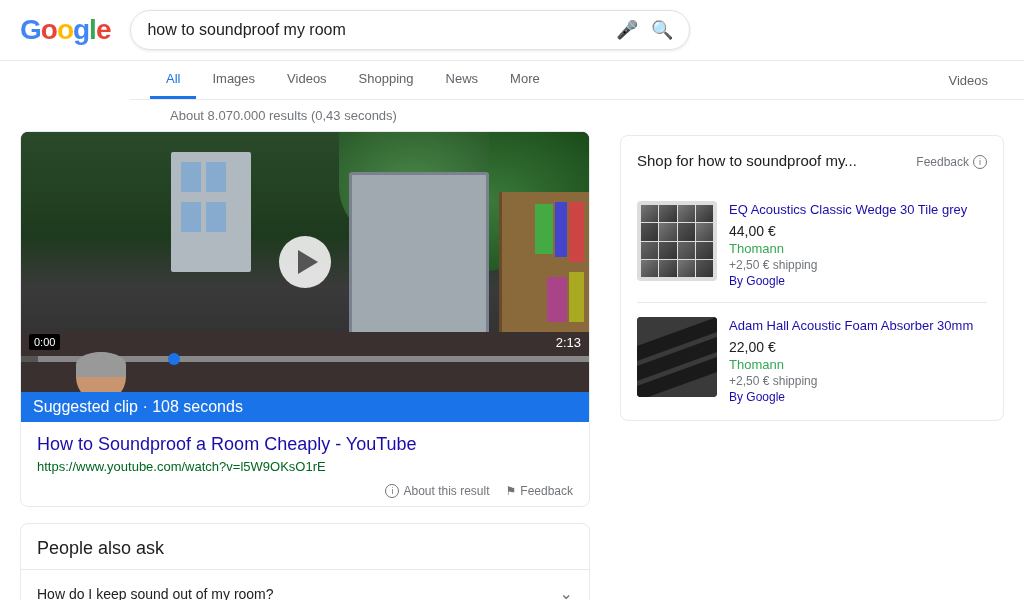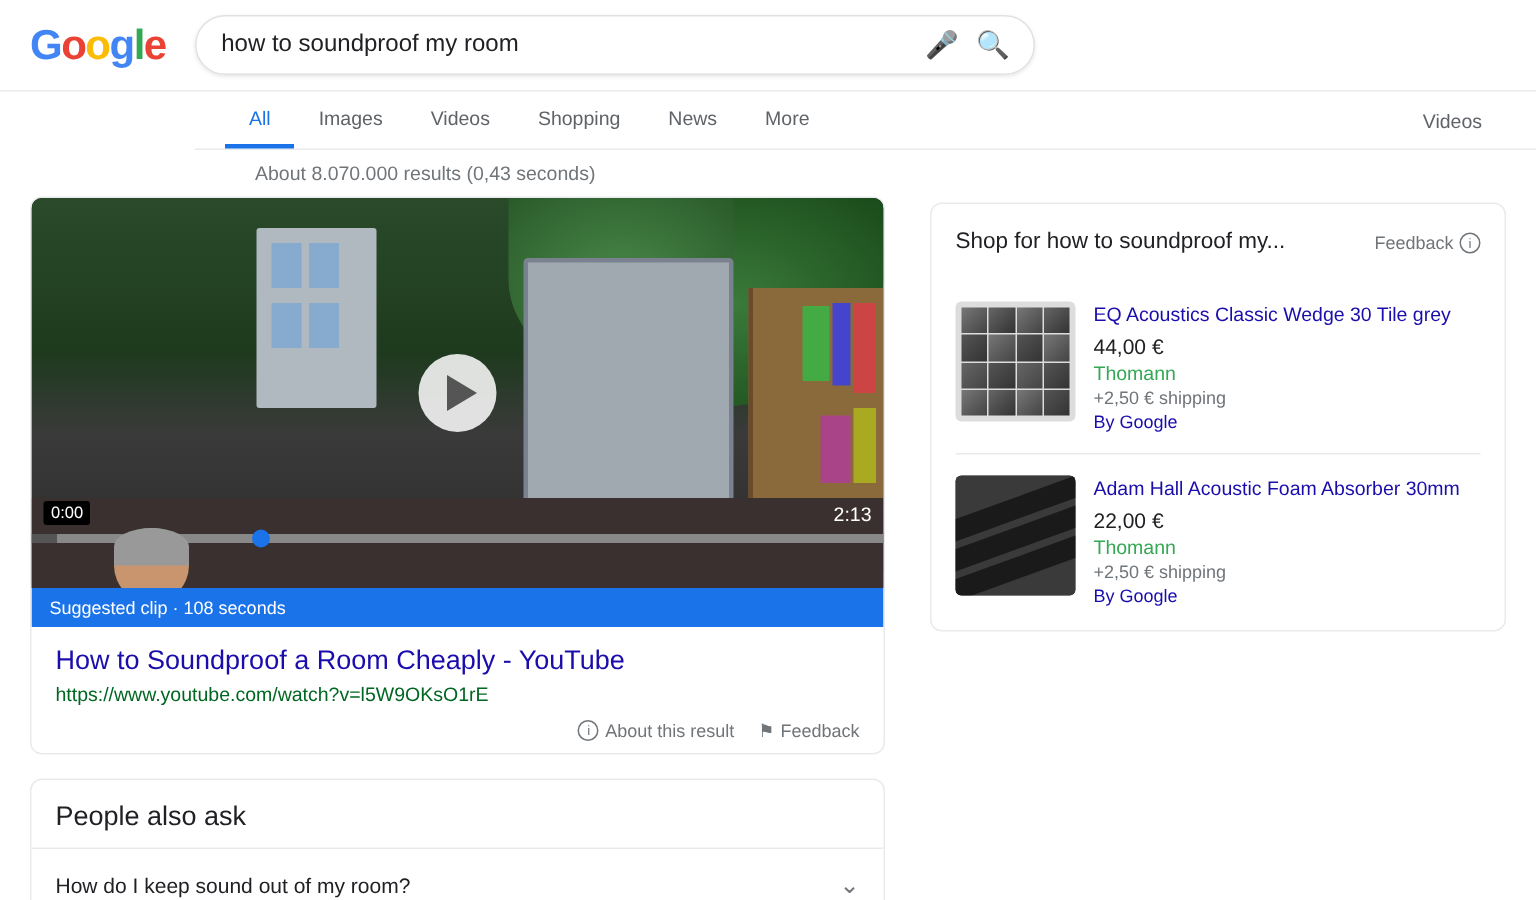--- a/index.html
+++ b/index.html
@@ -87,21 +87,21 @@
         <div style="position:absolute; bottom:42px; left:8px; background:#000; color:#fff; font-size:11px; padding:2px 5px; border-radius:2px; z-index:10;">0:00</div>
 
         <div style="position:absolute; bottom:42px; right:8px; color:#fff; font-size:13px; font-weight:500; z-index:10;">2:13</div>
 
         <div style="position:absolute; bottom:30px; left:0; right:0; height:6px; background:#888; cursor:pointer;">
           <div style="height:100%; width:3%; background:#555;"></div>
           <div style="position:absolute; bottom:-3px; left:27%; width:12px; height:12px; background:#1a73e8; border-radius:50%; transform:translateX(-50%);"></div>
         </div>
       </div>
 
-      <div style="background:#1a73e8; color:#fff; padding:6px 12px; font-size:12px;">Suggested clip · 108 seconds</div>
+      <div style="background:#1a73e8; color:#fff; padding:6px 12px; font-size:16px;">Suggested clip · 108 seconds</div>
 
       <div style="padding:12px 16px 4px;">
         <a href="#" style="color:#1a0dab; font-size:18px; font-weight:400; text-decoration:none; display:block; margin-bottom:4px;">How to Soundproof a Room Cheaply - YouTube</a>
         <div style="color:#006621; font-size:13px;">https://www.youtube.com/watch?v=l5W9OKsO1rE</div>
       </div>
 
       <div style="display:flex; justify-content:flex-end; padding:6px 16px 8px; gap:16px; color:#70757a; font-size:12px;">
         <span style="display:flex; align-items:center; gap:4px; cursor:pointer;">
           <span style="width:14px; height:14px; border-radius:50%; border:1px solid #70757a; display:inline-flex; align-items:center; justify-content:center; font-size:9px;">i</span>
           <span>About this result</span>

